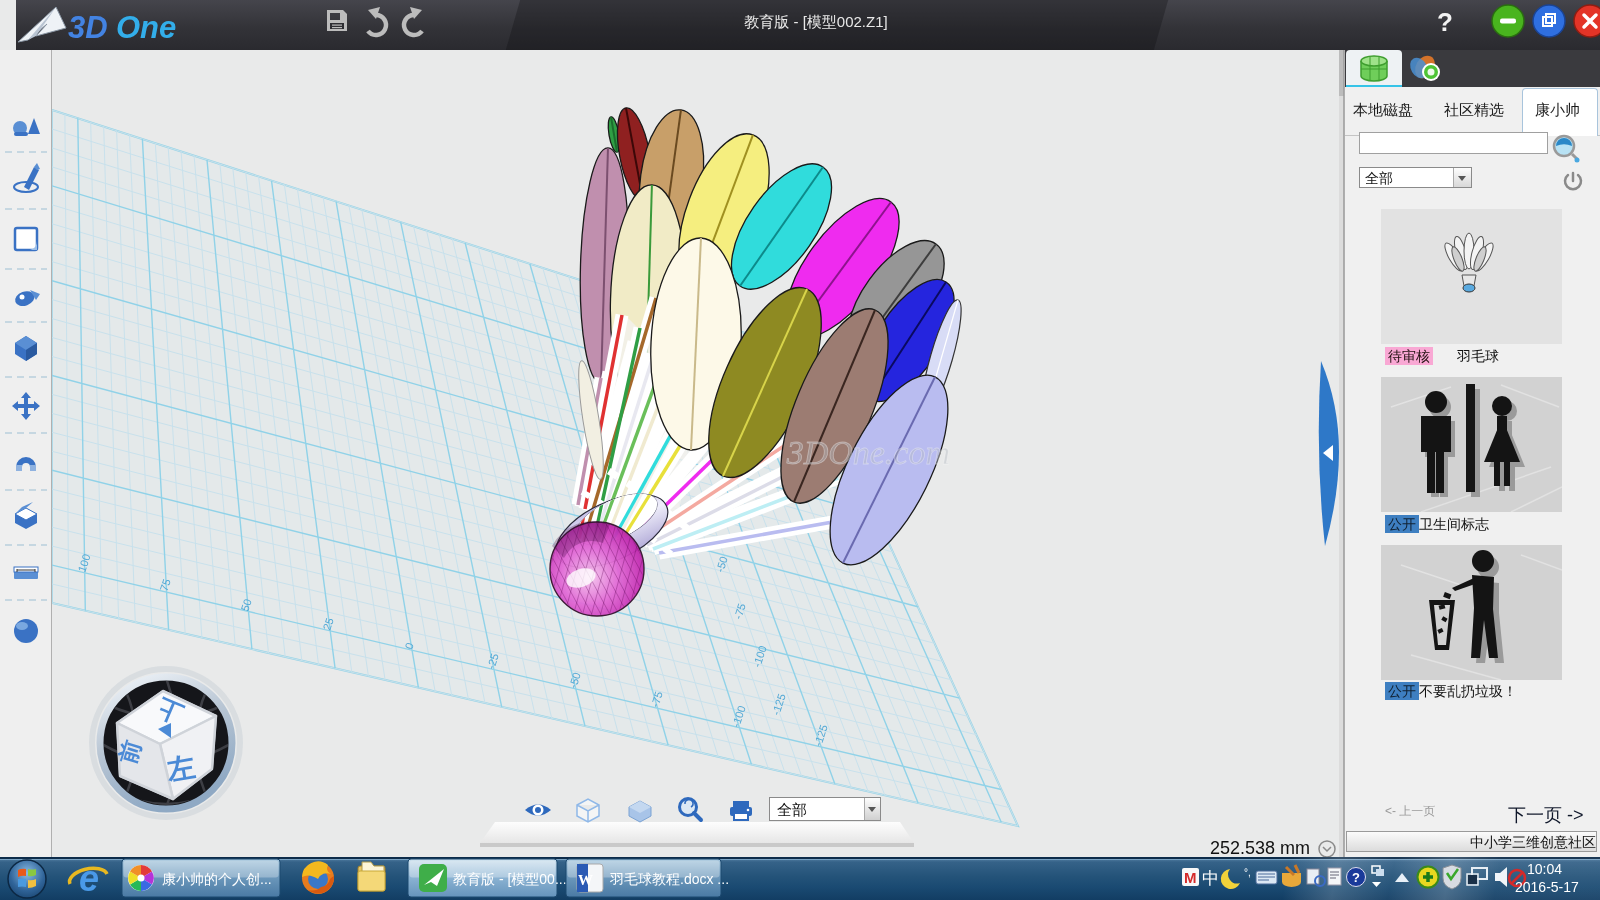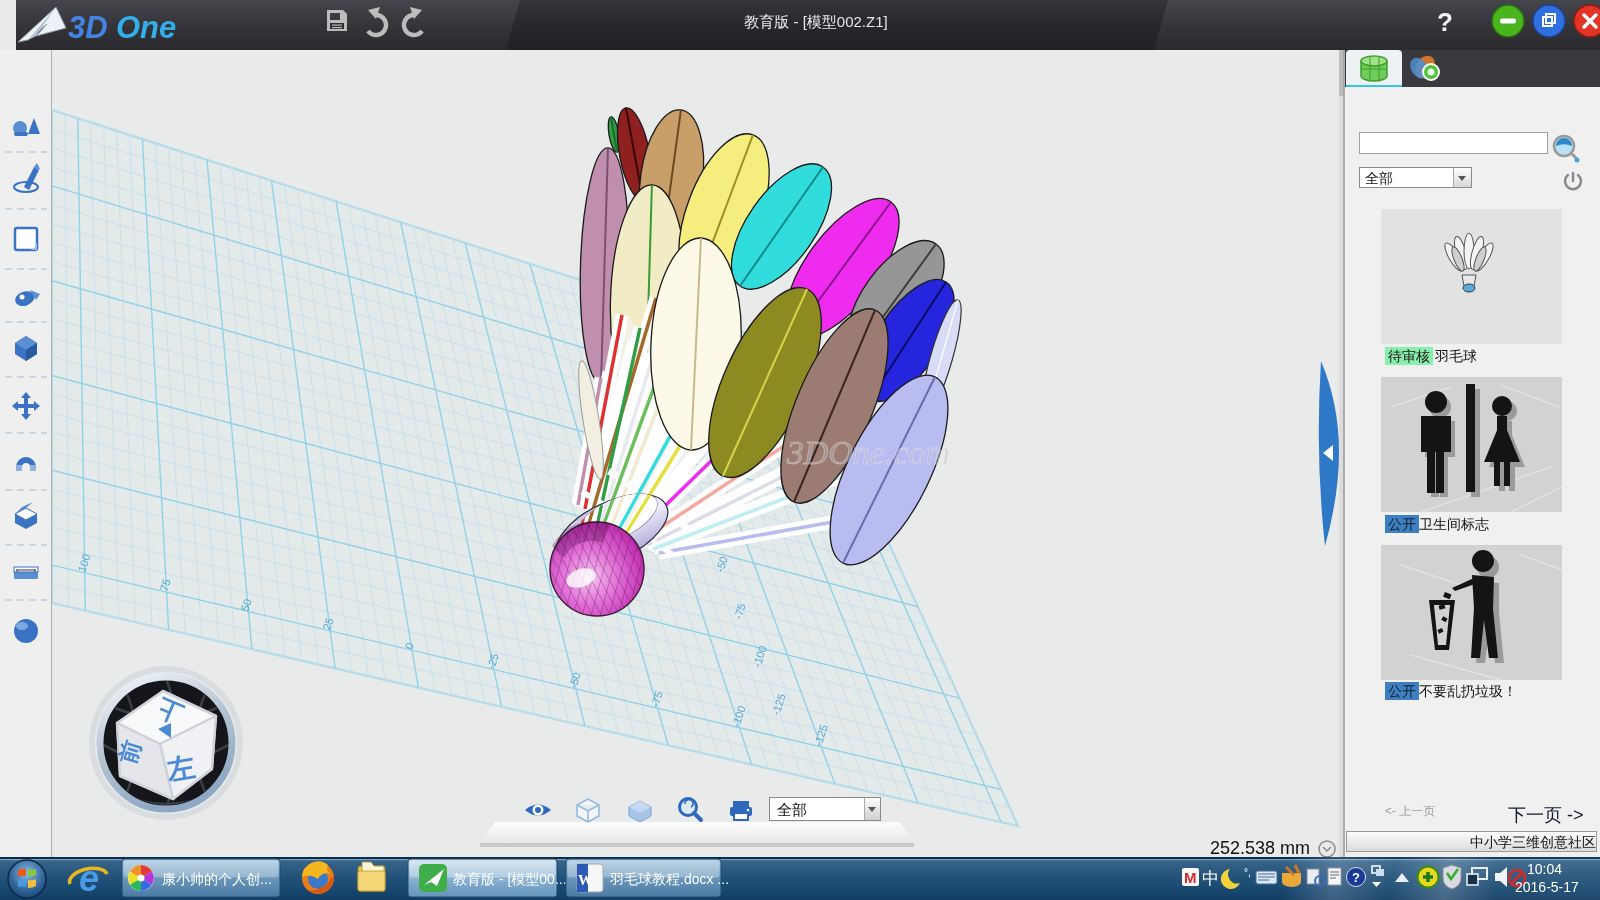--- a/index.html
+++ b/index.html
@@ -448,20 +448,26 @@
         <line x1="34" y1="7" x2="34" y2="30" stroke="#3f9e2f" stroke-width="1"></line>
   </g>
   <g>
    <ellipse cx="80" cy="17" rx="9" ry="12" fill="#d4732a" transform="rotate(30 80 17)"></ellipse>
    <ellipse cx="74" cy="18" rx="8" ry="11" fill="#4a90d4" transform="rotate(-30 74 18)" opacity="0.85"></ellipse>
    <circle cx="86" cy="22" r="9" fill="#fff"></circle>
         <circle cx="86" cy="22" r="7" fill="#4fc436"></circle>
         <circle cx="86" cy="22" r="3.5" fill="#fff" opacity="0.9"></circle>
   </g>
  </svg>
+ <div style="position:absolute;left:0;top:37px;width:255px;height:49px;border-bottom:1px solid #c4c4c4">
+  <span style="position:absolute;left:8px;top:14px;font-size:15px;color:#1a1a1a">本地磁盘</span>
+  <span style="position:absolute;left:99px;top:14px;font-size:15px;color:#1a1a1a">社区精选</span>
+  <div style="position:absolute;left:177px;top:1px;width:76px;height:48px;background:#fff;border:1px solid #a8c4dc;border-bottom:none;border-radius:4px 4px 0 0"></div>
+  <span style="position:absolute;left:190px;top:14px;font-size:15px;color:#1a1a1a">康小帅</span>
+ </div>
  <input style="position: absolute; left: 14px; top: 82px; width: 189px; height: 22px; border: 1px solid rgb(160, 160, 160); background: rgb(255, 255, 255);">
  <svg width="32" height="32" style="position:absolute;left:206px;top:84px" xmlns="http://www.w3.org/2000/svg">
   <circle cx="13" cy="12" r="10" fill="#b8e2f4" stroke="#9a9a9a" stroke-width="2.5"></circle>
   <path d="M5,12 a8,8 0 0,1 16,0 q-8,-3.5 -16,0" fill="#2a88c8"></path>
   <path d="M21,20 l5,5" stroke="#9a9a9a" stroke-width="3"></path>
       <circle cx="26" cy="26" r="2.5" fill="#4aa8e0"></circle>
  </svg>
  <div style="position:absolute;left:14px;top:117px;width:113px;height:21px;border:1px solid #8a8a8a;background:#fff">
   <span style="position:absolute;left:5px;top:2px;font-size:14px;color:#111">全部</span>
   <div style="position:absolute;right:0;top:0;width:18px;height:19px;background:linear-gradient(#fdfdfd,#d8d8d8);border-left:1px solid #aaa"></div>
@@ -479,21 +485,21 @@
   <ellipse cx="0" cy="-18" rx="5" ry="18"></ellipse>
   <ellipse cx="8" cy="-16" rx="5" ry="17" transform="rotate(15 8 -16)"></ellipse>
   <ellipse cx="15" cy="-12" rx="5" ry="16" transform="rotate(30 15 -12)"></ellipse>
   <ellipse cx="-11" cy="-10" rx="4" ry="13" transform="rotate(-22 -11 -10)" fill="#cfcfcf"></ellipse>
   <ellipse cx="11" cy="-10" rx="4" ry="13" transform="rotate(22 11 -10)" fill="#cfcfcf"></ellipse>
  </g>
  <path d="M-7,6 L7,6 L5,17 L-5,17 Z" fill="#e8e8e8" stroke="#555" stroke-width="1"></path>
  <ellipse cx="0" cy="19" rx="6" ry="4" fill="#5aaae0" stroke="#333" stroke-width="1"></ellipse>
 </g>
       </svg></div>
- <div style="position:absolute;left:40px;top:298px;font-size:14px"><span style="background:#86efac;color:#201010;padding:1px 3px">待审核</span><span style="color:#111;margin-left:2px">羽毛球</span></div>
+ <div style="position:absolute;left:40px;top:298px;font-size:14px"><span style="background:#f9a8d4;color:#201010;padding:1px 3px">待审核</span><span style="color:#111;margin-left:24px">羽毛球</span></div>
  <div style="position:absolute;left:36px;top:327px"><svg width="181" height="135" xmlns="http://www.w3.org/2000/svg">
 <rect width="181" height="135" fill="#d2d2d2"></rect>
 <g stroke="#e4e4e4" stroke-width="1.4" opacity="0.9">
  <line x1="10" y1="30" x2="70" y2="10"></line>
           <line x1="40" y1="135" x2="170" y2="90"></line>
           <line x1="120" y1="8" x2="178" y2="30"></line>
           <line x1="130" y1="135" x2="181" y2="110"></line>
 </g>
 <g fill="#9a9a9a" transform="translate(4 4)">
  <circle cx="55" cy="26" r="11"></circle>

